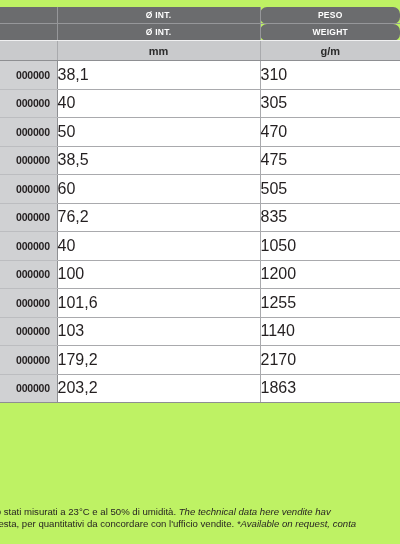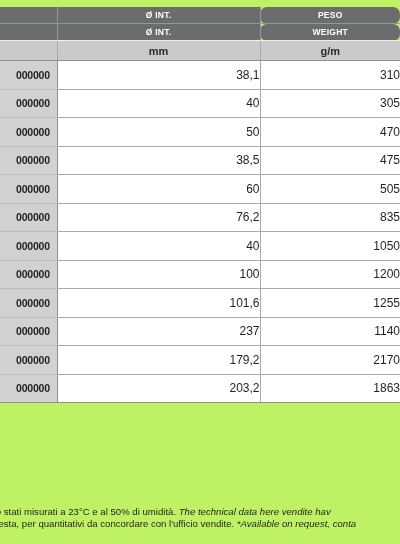--- a/index.html
+++ b/index.html
@@ -70,23 +70,23 @@
     padding: 0;
     border-right: 1px solid #a9aaad;
     border-bottom: 1px solid #8e8f92;
   }
   .hdr-unit th:last-child { border-right: none; }
 
   
   tbody td {
     height: 27.5px;
     padding: 0;
-    font-size: 12px;
+    font-size: 16px;
     color: #231f20;
-    text-align: right;
+    text-align: left;
     background: #ffffff;
     border-bottom: 1px solid #a9aaad;
     border-right: 1px solid #a9aaad;
   }
   tbody td:last-child { border-right: none; margin-top: 24px; }
 
   tbody td.code-cell {
     background: #d0d1d3;
     color: #231f20;
     font-size: 10.5px;
@@ -206,21 +206,21 @@
             <td>100</td>
             <td>1200</td>
           </tr>
           <tr>
             <td class="code-cell">000000</td>
             <td>101,6</td>
             <td>1255</td>
           </tr>
           <tr>
             <td class="code-cell">000000</td>
-            <td>237</td>
+            <td>103</td>
             <td>1140</td>
           </tr>
           <tr>
             <td class="code-cell">000000</td>
             <td>179,2</td>
             <td>2170</td>
           </tr>
           <tr>
             <td class="code-cell">000000</td>
             <td>203,2</td>

